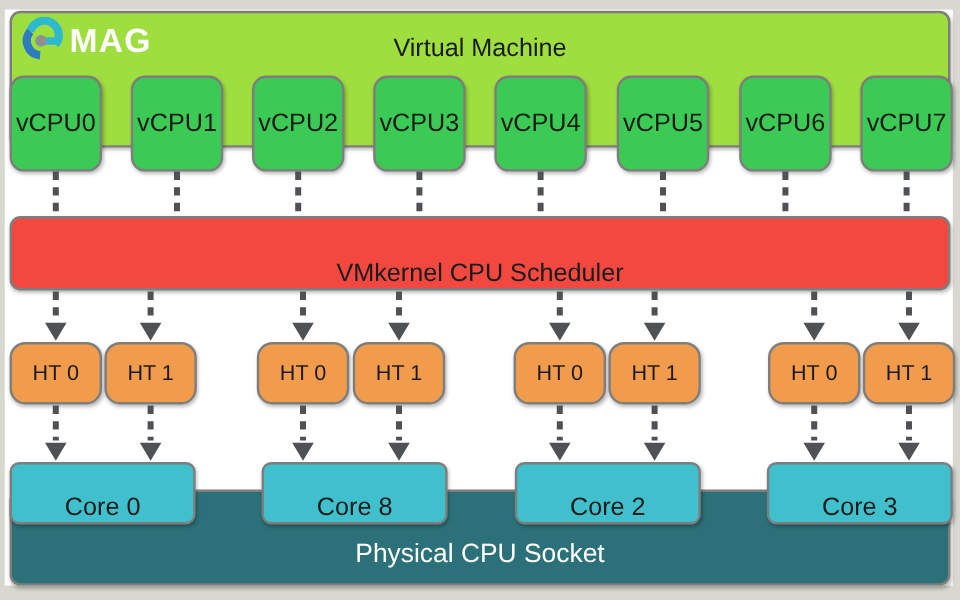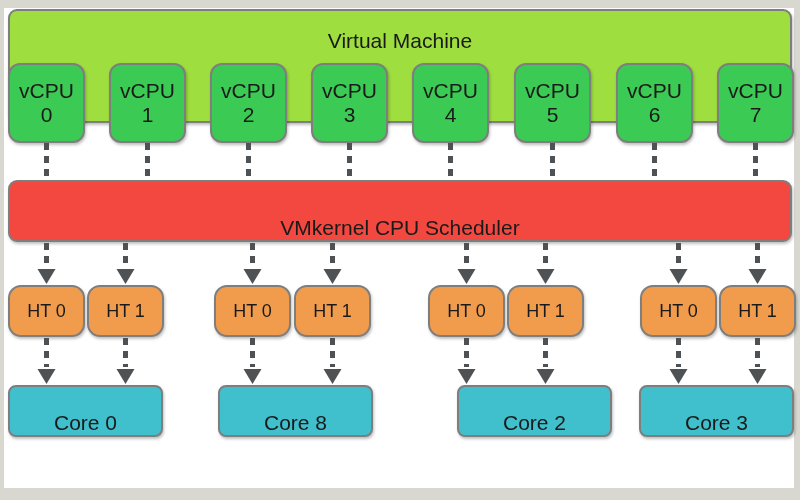--- a/index.html
+++ b/index.html
@@ -36,21 +36,21 @@
   #socket-bar{
     top:408px;height:80px;background:var(--socket,#2c7179);z-index:1;
     display:flex;align-items:flex-end;justify-content:center;
     color:var(--socket_text,#fff);font-size:22px;padding-bottom:12px;
   }
   .vcpu-box{
     position:absolute;top:63px;width:77px;height:80px;
     background:var(--vcpu,#3bcb54);
     border:2.5px solid var(--border,#7e7e7e);border-radius:12px;
     box-sizing:border-box;z-index:2;
-    display:flex;flex-direction:column;align-items:center;justify-content:center;
+    display:flex;flex-direction:row;align-items:center;justify-content:center;
     font-size:21px;line-height:1.15;
     box-shadow:1px 2px 3px rgba(0,0,0,0.25);
   }
   .ht-box{
     position:absolute;top:285px;width:77px;height:52px;
     background:var(--ht,#f19c4d);
     border:2.5px solid var(--border,#7e7e7e);border-radius:13px;
     box-sizing:border-box;z-index:2;
     display:flex;align-items:center;justify-content:center;font-size:18px;
     box-shadow:1px 2px 3px rgba(0,0,0,0.25);
@@ -68,20 +68,29 @@
 </head>
 <body style="--bg: #d8d8d1; --canvas: #ffffff; --vm_bar: #9ede3e; --vcpu: #3bcb54; --scheduler: #f2483f; --ht: #f19c4d; --core: #3fc0cc; --socket: #2c7179; --border: #7e7e7e; --arrow: #4e5254; --text: #1a1a1a; --socket_text: #ffffff; --logo_teal: #2eb9ce; --logo_blue: #2e7cc0; --logo_dot: #8e9091; --logo_text: #ffffff;">
 
 <div id="stage">
   <div id="canvas-bg"></div>
 
   <div id="vm-bar" class="bar">
     <div id="vm-title">Virtual Machine</div>
   </div>
 
+  <div id="logo">
+    <svg width="38" height="40" viewBox="0 0 36 38">
+      <path d="M 8.7 11.6 A 11.5 11.5 0 1 1 28.6 22.0" fill="none" stroke="var(--logo_teal)" stroke-width="6.5"></path>
+      <path d="M 8.7 11.6 A 11.5 11.5 0 0 0 16.5 30.5" fill="none" stroke="var(--logo_blue)" stroke-width="6.5"></path>
+      <rect x="18" y="16.2" width="12.5" height="6" rx="1.5" fill="var(--logo_teal)"></rect>
+      <circle cx="17.2" cy="19" r="4.6" fill="var(--logo_dot)"></circle>
+    </svg>
+    <span id="logo-text">MAG</span>
+  </div>
 
   <div id="vcpu-row">
       <div class="vcpu-box" style="left: 8px;">
         <span>vCPU</span>
         <span>0</span>
       </div>
       <div class="vcpu-box" style="left: 109px;">
         <span>vCPU</span>
         <span>1</span>
       </div>
@@ -135,29 +144,32 @@
         <span>HT 1</span>
       </div>
       <div class="ht-box" style="left: 640px;">
         <span>HT 0</span>
       </div>
       <div class="ht-box" style="left: 719px;">
         <span>HT 1</span>
       </div>
     </div>
 
+  <div id="socket-bar" class="bar">
+    <span>Physical CPU Socket</span>
+  </div>
 
   <div id="core-row">
       <div class="core-box" style="left: 8px;">
         <span>Core 0</span>
       </div>
       <div class="core-box" style="left: 218px;">
         <span>Core 8</span>
       </div>
-      <div class="core-box" style="left: 429px; margin-left: 28px;">
+      <div class="core-box" style="left: 429px;">
         <span>Core 2</span>
       </div>
       <div class="core-box" style="left: 639px;">
         <span>Core 3</span>
       </div>
     </div>
 
   <svg id="arrow-layer">
       <line x1="46.5" x2="46.5" y1="143" y2="179" stroke="#4e5254" stroke-width="5" stroke-dasharray="7 6"></line>
       <line x1="147.5" x2="147.5" y1="143" y2="179" stroke="#4e5254" stroke-width="5" stroke-dasharray="7 6"></line>

